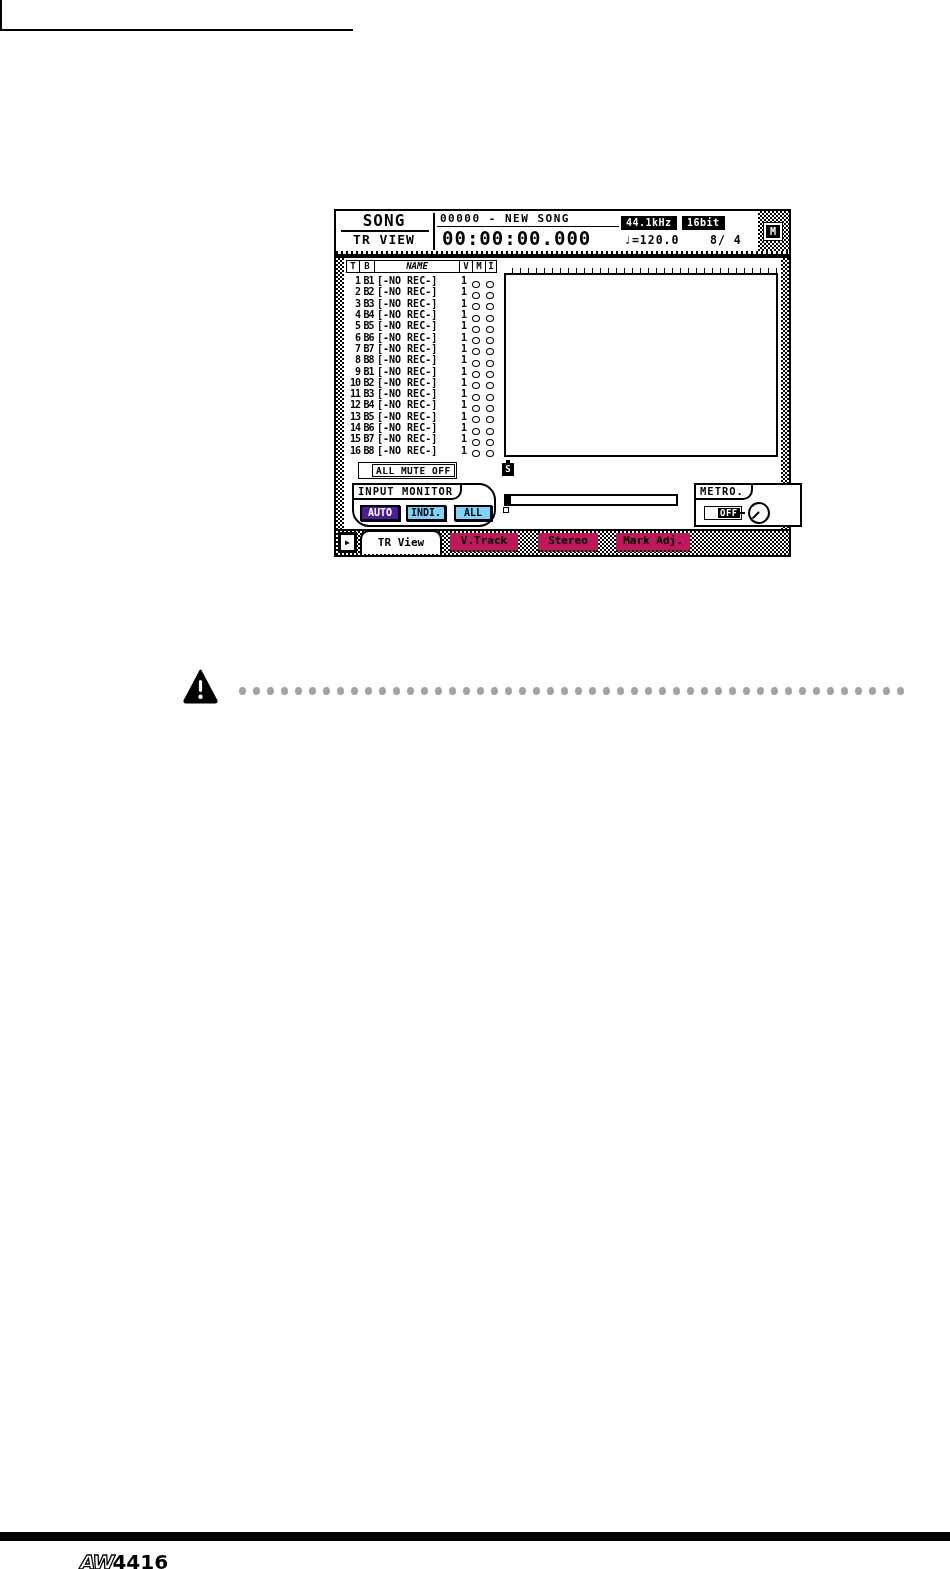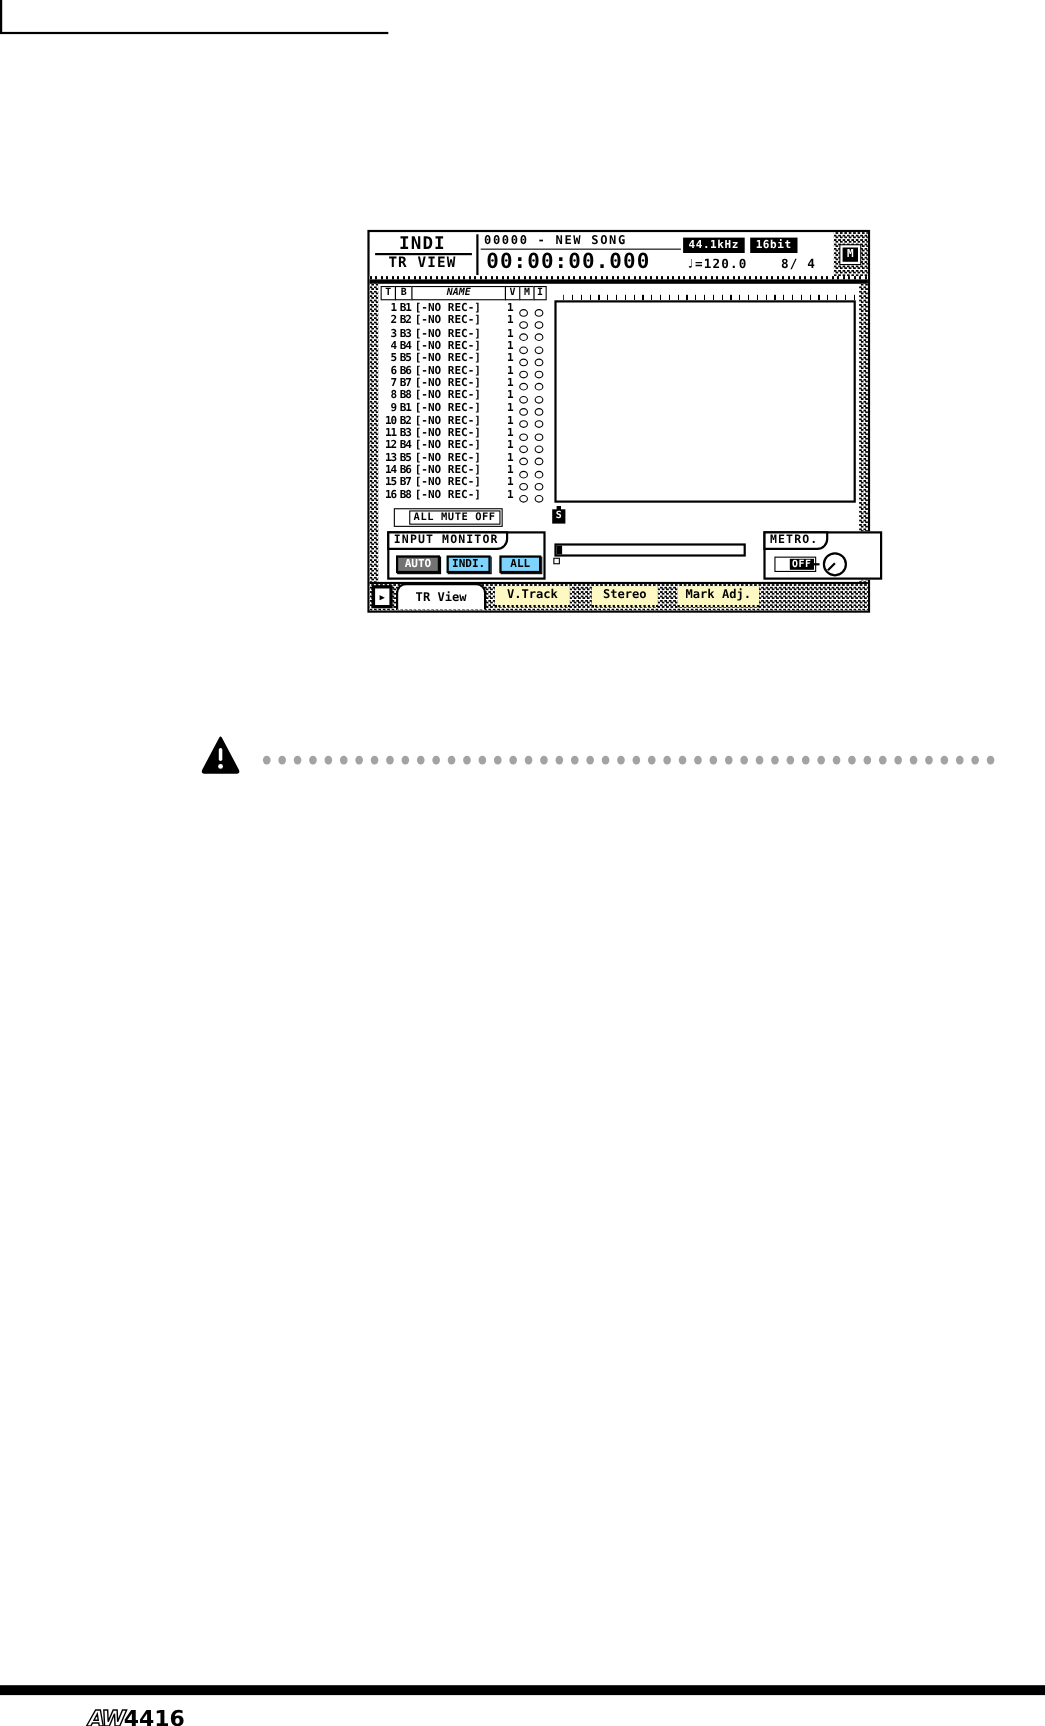--- a/index.html
+++ b/index.html
@@ -74,58 +74,58 @@
   .s-body { left:0; top:3px; width:12px; height:13px; background:#000; color:#fff; font-size:9px; font-weight:bold; text-align:center; line-height:13px; }
 
   
   .dbl-btn { border:1px solid #000; padding:1px; background:#fff; }
   .dbl-btn span { position:static; display:block; border:1px solid #000; padding:0 3px; font-size:9.5px; font-weight:bold; line-height:11px; letter-spacing:0.5px; white-space:pre;margin-left:12px; }
   .all-mute { left:22px; top:251px; }
 
   .group-box { border:2px solid #000; background:#fff; }
   .group-tag { left:-2px; top:-2px; background:#fff; border:2px solid #000; border-radius:0 0 10px 0;
                padding:0 7px 1px 4px; font-size:10.5px; font-weight:bold; letter-spacing:1px; line-height:12px; white-space:pre; }
-  .im-group { left:16px; top:272px; width:144px; height:44px; }
+  .im-group { left:16px; top:272px; width:144px; height:44px;border-radius:17px; }
   .metro-group { left:358px; top:272px; width:108px; height:44px; }
 
   .lcd-btn { border:2px solid #000; box-shadow:1px 1px 0 #000; background:#7dd3fc; font-size:10px; font-weight:bold;
              text-align:center; line-height:12px; height:16px; }
-  .lcd-btn.active { background:#737373; color:#fff; }
+  .lcd-btn.active { background:#4c1d95; color:#fff; }
 
   .metro-off { left:8px; top:21px; }
   .metro-off span { padding:0 2px; background:#000; color:#fff; font-size:9px; line-height:10px; border:none; }
   .metro-dash { left:40px; top:27px; width:9px; height:2px; background:#000; }
   .knob { left:52px; top:17px; width:22px; height:22px; border:2px solid #000; border-radius:50%; background:#fff; }
   .knob-pointer { left:8px; top:8px; width:2px; height:9px; background:#000; transform-origin:top center; transform:rotate(45deg); }
 
   
   .scrollbar { left:168px; top:283px; width:174px; height:12px; border:2px solid #000; background:#fff; }
   .scroll-thumb { left:0; top:0; width:5px; height:8px; background:#000; }
   .scroll-marker { left:167px; top:296px; width:6px; height:6px; border:1px solid #000; background:#fff; }
 
   
   .tabbar-line { left:0; top:318px; width:453px; height:2px; background:#000; }
   .tabbar-bg { left:0; top:320px; width:453px; height:24px; }
   .tab-scroll { left:2px; top:321px; width:19px; height:21px; background:#000; }
   .tab-scroll i { left:3px; top:3px; width:13px; height:15px; background:#fff; font-style:normal; font-size:8px; line-height:15px; text-align:center; display:block; }
-  .tab { font-size:11px; font-weight:bold; text-align:center; white-space:pre; background:#fef9c3; }
+  .tab { font-size:11px; font-weight:bold; text-align:center; white-space:pre; background:#be185d; }
   .tab.active { top:319px; height:24px; border:2px solid #000; border-bottom:none; border-radius:9px 9px 0 0; line-height:21px; background:#fff; }
   .tab.inactive { top:322px; height:19px; line-height:16px; border-bottom:2px dotted #000; }
 </style>
 </head>
 <body>
 
 <div class="page">
 
   <div class="hdr-rule-v"></div>
   <div class="hdr-rule-h"></div>
 
   <div class="lcd">
 
-    <div class="pg-group">INDI</div>
+    <div class="pg-group">SONG</div>
     <div class="pg-underline"></div>
     <div class="pg-name">TR VIEW</div>
     <div class="hdr-vdiv"></div>
     <div class="song-title">00000 - NEW SONG</div>
     <div class="song-underline"></div>
     <div class="counter">00:00:00.000</div>
     <div class="badge badge-fs">44.1kHz</div>
     <div class="badge badge-bit">16bit</div>
     <div class="tempo">♩=120.0</div>
     <div class="timesig">8/ 4</div>

